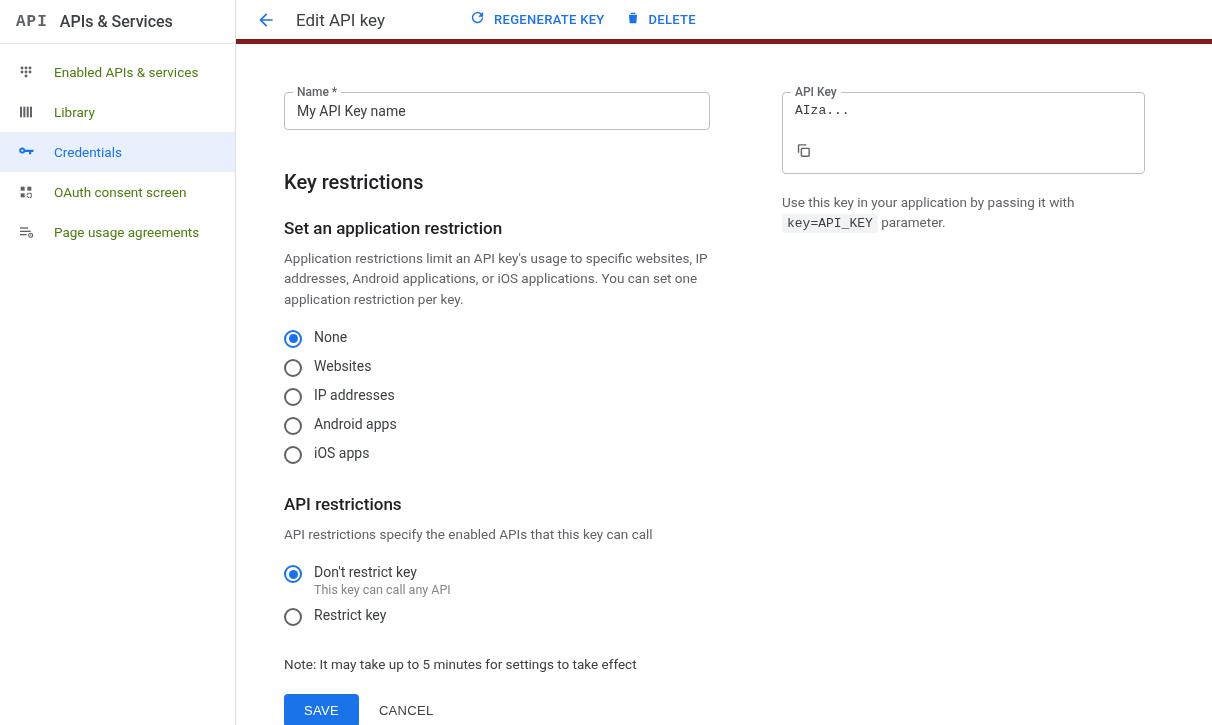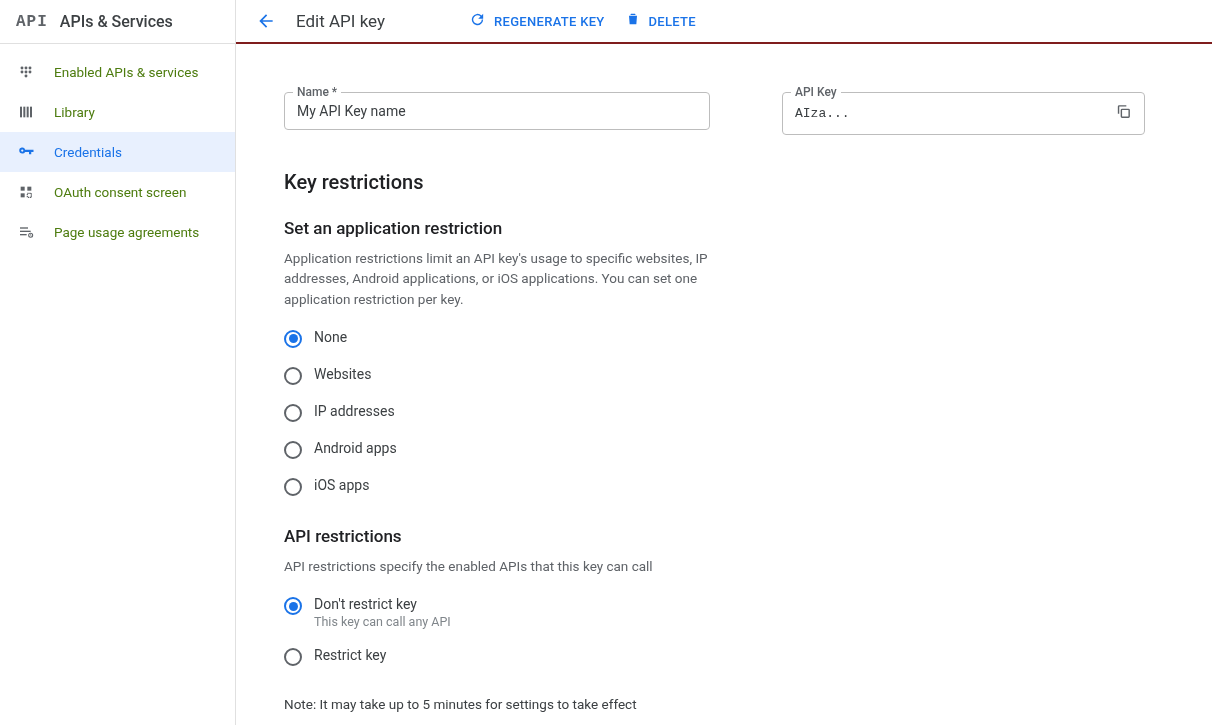--- a/index.html
+++ b/index.html
@@ -64,21 +64,21 @@
     color: #5f6368;
   }
   .sidebar-item.active .icon { color: #1a73e8; }
   .sidebar-item .label { font-size: 13.5px; }
   .main { flex: 1; display: flex; flex-direction: column; }
   .toolbar {
     display: flex;
     align-items: center;
     height: 44px;
     padding: 0 20px;
-    border-bottom: 2px solid #7f1d1d;
+    border-bottom: 5px solid #7f1d1d;
     gap: 20px;
   }
   .toolbar .back-btn {
     color: #1a73e8;
     cursor: pointer;
     display: flex;
     align-items: center;
     font-size: 20px;
   }
   .toolbar .page-title {
@@ -130,21 +130,21 @@
     font-size: 14px;
     color: #3c4043;
     font-family: inherit;
   }
   .field-outline .mono {
     font-family: "Courier New", monospace;
     font-size: 13px;
     color: #3c4043;
     flex: 1;
   }
-  .field-outline.with-icon { display: flex; align-items: center; gap: 24px; }
+  .field-outline.with-icon { display: flex; align-items: flex-start; gap: 24px; flex-direction: column; }
   .copy-icon { cursor: pointer; color: #5f6368; font-size: 17px; }
   h2.section-title {
     font-size: 20px;
     font-weight: 500;
     color: #202124;
     margin-top: 40px;
     margin-bottom: 24px;
   }
   h3.subsection-title {
     font-size: 17px;
@@ -153,21 +153,21 @@
     margin-top: 24px;
     margin-bottom: 10px;
   }
   .help-text {
     font-size: 13.5px;
     color: #5f6368;
     line-height: 1.5;
     margin-bottom: 18px;
     margin-top: 6px;
   }
-  .radio-group { display: flex; flex-direction: column; gap: 14px; margin-bottom: 8px;}
+  .radio-group { display: flex; flex-direction: column; gap: 6px; margin-bottom: 8px;}
   .radio-item {
     display: flex;
     align-items: flex-start;
     gap: 12px;
     cursor: pointer;
     padding: 2px 0;
   }
   .radio-circle {
     width: 18px;
     height: 18px;
@@ -399,16 +399,19 @@
         <div class="field-outline with-icon">
           <span class="legend">API Key</span>
           <span class="mono">AIza...</span>
           <span class="copy-icon">
             <svg width="17" height="17" viewBox="0 0 24 24" fill="none" stroke="currentColor" stroke-width="2">
                 <rect x="9" y="9" width="11" height="11" rx="1"></rect>
                 <path d="M5 15V5a1 1 0 0 1 1-1h10"></path>
               </svg>
           </span>
         </div>
+        <p class="right-help">
+          <span>Use this key in your application by passing it with </span><span class="code-chip">key=API_KEY</span><span> parameter.</span>
+        </p>
       </div>
     </div>
   </main>
 </div>
 
 </body></html>

